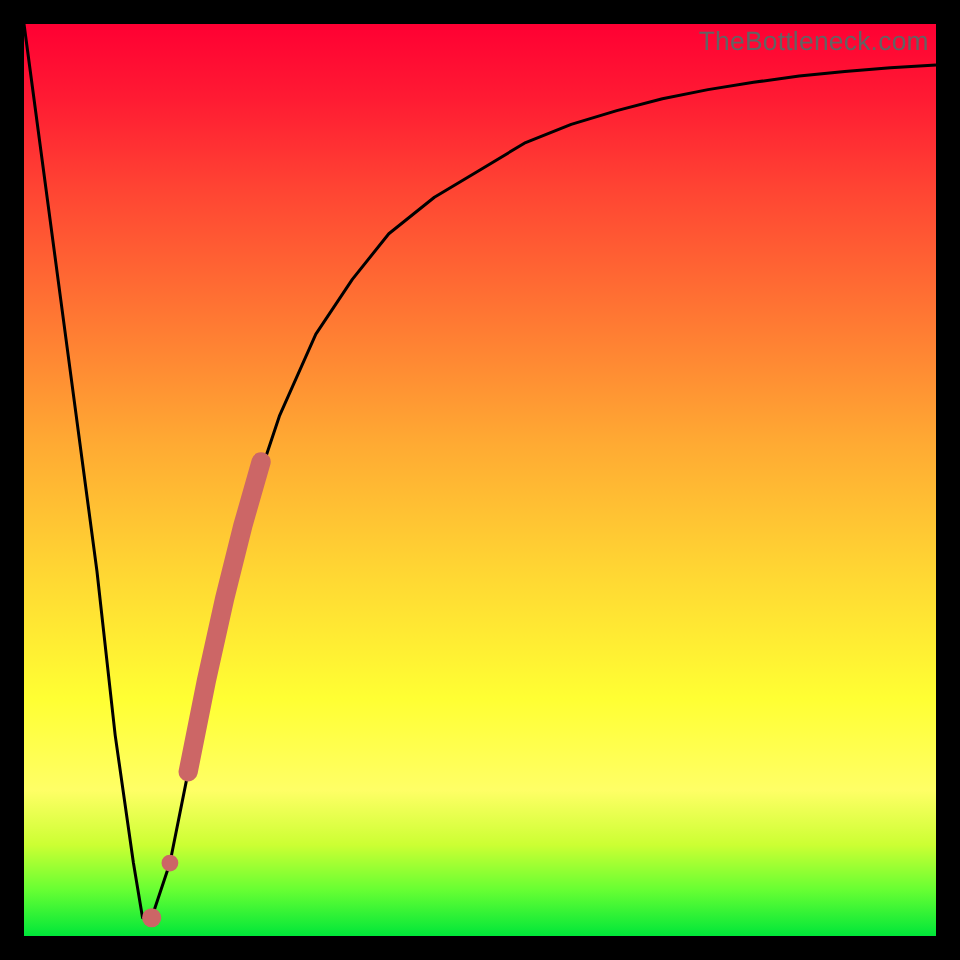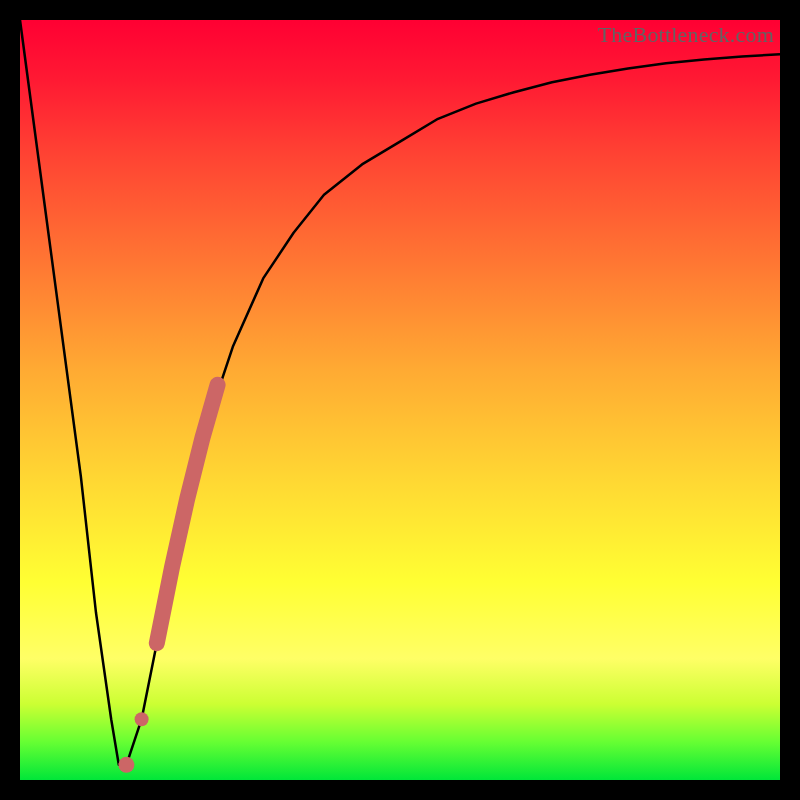--- a/index.html
+++ b/index.html
@@ -41,21 +41,20 @@
   }
   .watermark {
     position: absolute;
     top: 2px;
     right: 6px;
     color: #636363;
     font-size: 22px;
     font-weight: 400;
     letter-spacing: 0.2px;
     user-select: none;
-    font-family: Liberation Serif, serif;
   }
   svg.curves {
     position: absolute;
     left: 0;
     top: 0;
     width: 760px;
     height: 760px;
     overflow: visible;
   }
   .curve-main {

